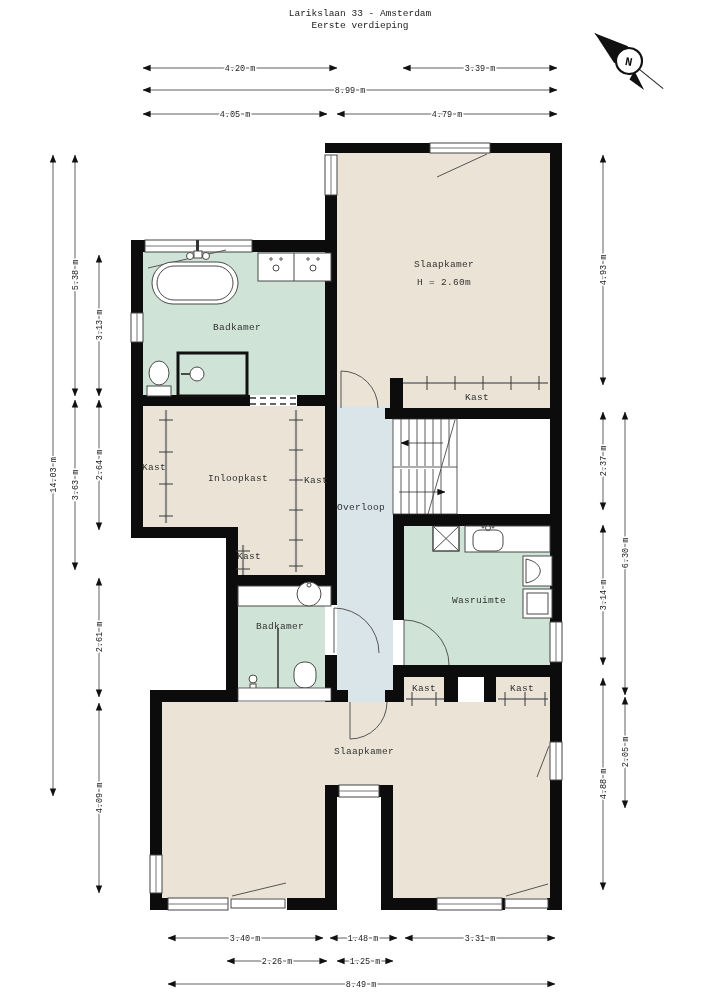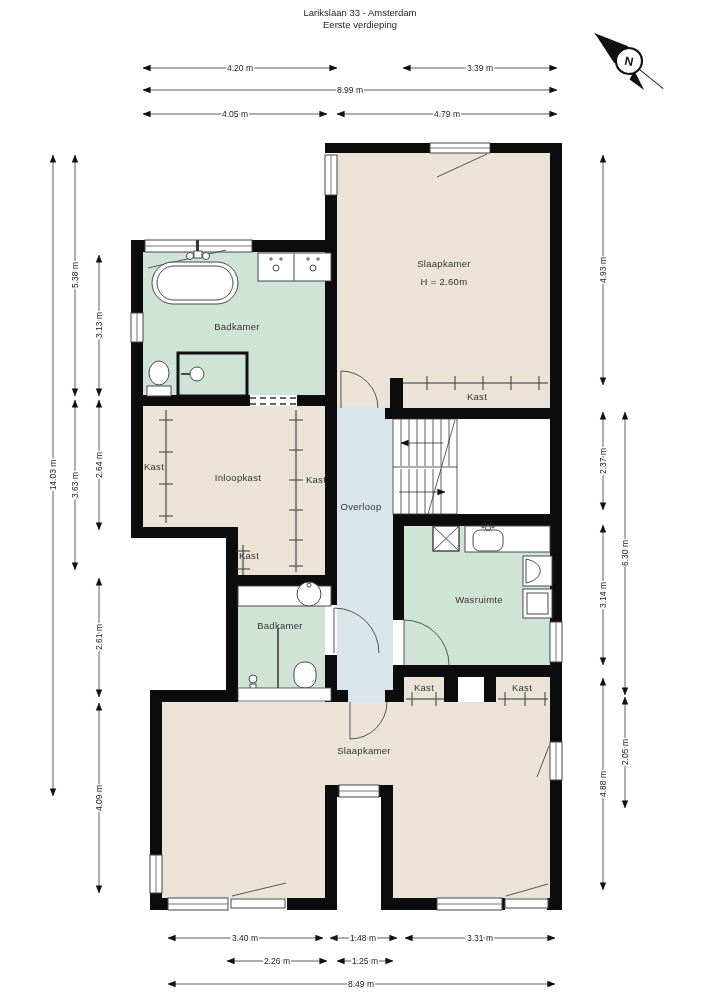--- a/index.html
+++ b/index.html
@@ -1,17 +1,17 @@
 <!DOCTYPE html>
 <html><head>
 <meta charset="utf-8">
 <style>
   html,body{margin:0;padding:0;background:#ffffff;}
   .page{position:relative;width:707px;height:1000px;background:#fff;overflow:hidden;
-        font-family:Liberation Sans, sans-serif;}
+        font-family:Liberation Mono, monospace;}
   svg{position:absolute;left:0;top:0;}
   .wall{fill:#0c0c0c;}
   .fl-room{fill:#eae3d6;}
   .fl-bath{fill:#cfe3d7;}
   .fl-hall{fill:#dae5e9;}
   .fl-white{fill:#ffffff;}
   .fix{fill:#ffffff;stroke:#4a4a4a;stroke-width:1;}
   .thin{stroke:#4a4a4a;stroke-width:1;fill:none;}
   .heavy{stroke:#111;stroke-width:3;fill:none;}
   .rail{stroke:#8a8a8a;stroke-width:2.2;}

